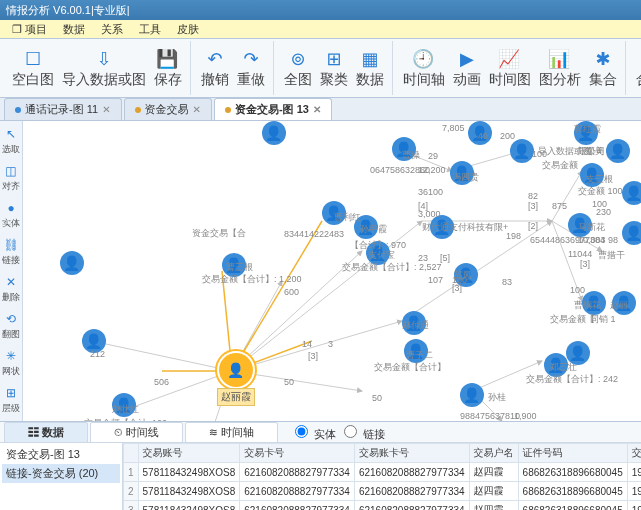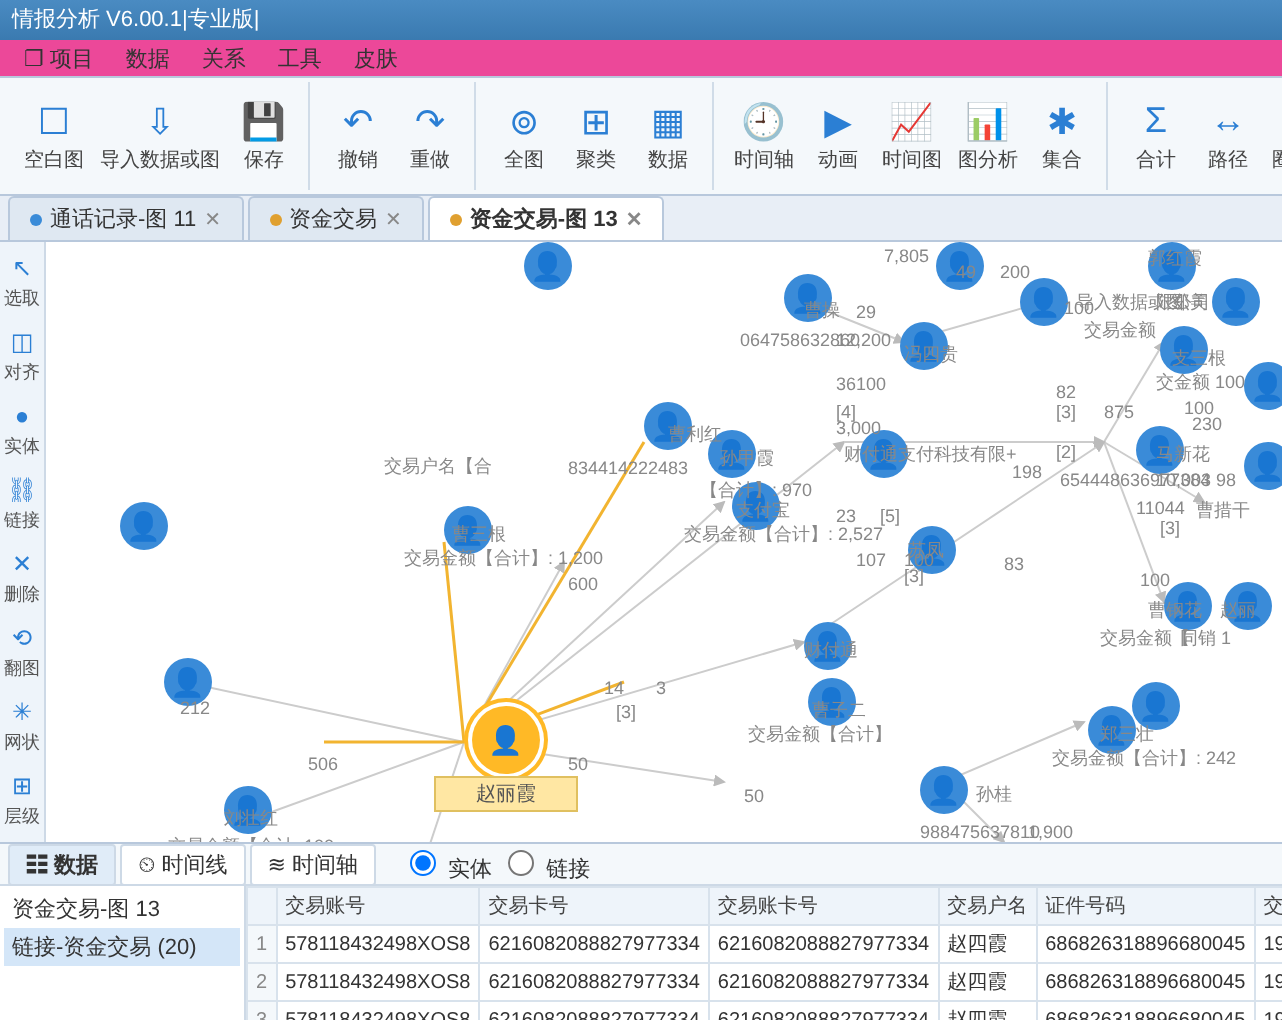--- a/index.html
+++ b/index.html
@@ -1,43 +1,43 @@
 <!DOCTYPE html>
 <html><head>
 <meta charset="utf-8">
 <style>
 html,body{margin:0;padding:0;font-family:"Microsoft YaHei",Arial,sans-serif;font-size:11px;color:#333;background:#dce6f0;width:641px;height:510px;overflow:hidden}
 .titlebar{height:20px;background:linear-gradient(#4a8bc2,#3a7ab0);color:#fff;font-size:11px;line-height:20px;padding-left:6px;display:flex}
-.menubar{height:18px;background:#ec4899;border-bottom:1px solid #b8c8dc;padding-left:4px}
+.menubar{height:18px;background:#fef9c3;border-bottom:1px solid #b8c8dc;padding-left:4px}
 .menubar span{display:inline-block;padding:2px 8px;cursor:pointer}
 .toolbar{height:54px;background:#f4f8fb;border-bottom:1px solid #b8c8dc;display:flex;align-items:center;padding:2px 4px;gap:2px}
 .tool-group{display:flex;align-items:center;border-right:1px solid #d0dce8;padding:0 4px;height:100%}
 .tool-btn{display:flex;flex-direction:column;align-items:center;justify-content:center;padding:2px 4px;cursor:pointer;min-width:28px}
 .tool-btn .ico{width:22px;height:22px;display:flex;align-items:center;justify-content:center;color:#2b7fd4;font-size:18px}
-.tool-btn .lbl{font-size:10px;color:#444;margin-top:1px;white-space:nowrap}
+.tool-btn .lbl{font-size:14px;color:#444;margin-top:1px;white-space:nowrap}
 .tabstrip{height:22px;background:#e8eef6;border-bottom:1px solid #b8c8dc;display:flex;align-items:flex-end;padding-left:4px}
 .tab{padding:3px 10px;font-size:11px;background:#dfe8f2;border:1px solid #b8c8dc;border-bottom:none;margin-right:2px;border-radius:3px 3px 0 0;cursor:pointer;display:flex;align-items:center}
 .tab.active{background:#fff;font-weight:bold}
 .tab .x{margin-left:4px;color:#888;font-size:10px}
 .tab .dot{width:6px;height:6px;border-radius:50%;margin-right:4px}
 .workspace{position:relative;height:300px;background:#fff;overflow:hidden}
 .left-dock{position:absolute;left:0;top:0;width:22px;height:100%;background:#eef4fa;border-right:1px solid #cdd9e6;display:flex;flex-direction:column;align-items:center;padding-top:4px;gap:6px}
 .left-dock .dbtn{width:18px;height:18px;display:flex;align-items:center;justify-content:center;font-size:12px;color:#2b7fd4;cursor:pointer}
 .left-dock .dl{font-size:9px;color:#555;writing-mode:horizontal-tb;text-align:center}
 .canvas{position:absolute;left:22px;top:0;right:0;bottom:0}
 .node{position:absolute;display:flex;flex-direction:column;align-items:center;font-size:10px;color:#666;white-space:nowrap}
 .node .ico{width:24px;height:24px;border-radius:50%;background:#3a8bd8;display:flex;align-items:center;justify-content:center;color:#fff;font-size:14px}
 .node.big .ico{width:34px;height:34px;background:#ffb926;box-shadow:0 0 0 2px #fff,0 0 0 4px #ffb926}
 .node .nm{font-size:10px;color:#555;margin-top:1px}
-.node.big .nm{background:#ffe7a3;padding:1px 20px;border:1px solid #e0c060}
+.node.big .nm{background:#ffe7a3;padding:1px 3px;border:1px solid #e0c060}
 svg.links{position:absolute;left:0;top:0;width:100%;height:100%}
 .edge-lbl{position:absolute;font-size:9px;color:#888;white-space:nowrap}
 .bottom{height:94px;background:#f4f8fb;border-top:1px solid #b8c8dc;display:flex;flex-direction:column}
 .bottom-tabs{height:20px;display:flex;align-items:center;border-bottom:1px solid #cdd9e6;padding-left:4px;gap:2px}
-.btab{padding:2px 8px;font-size:11px;border:1px solid #cdd9e6;background:#fff;border-radius:2px;cursor:pointer}
+.btab{padding:2px 23px;font-size:11px;border:1px solid #cdd9e6;background:#fff;border-radius:2px;cursor:pointer}
 .btab.active{background:#e0ecf8;font-weight:bold}
 .ent-radio{font-size:11px;margin-left:10px}
 .bottom-body{flex:1;display:flex;overflow:hidden}
 .tree{width:118px;border-right:1px solid #cdd9e6;background:#fff;font-size:11px;padding:2px}
 .tree .titem{padding:2px 4px;cursor:pointer}
 .tree .titem.sel{background:#d4e6f8}
 .grid{flex:1;overflow:auto;background:#fff}
 table{border-collapse:collapse;width:100%;font-size:10px}
 th,td{border:1px solid #d8e2ec;padding:2px 4px;white-space:nowrap;text-align:left}
 th{background:#eef4fa;font-weight:normal;color:#444}
@@ -304,21 +304,21 @@
         <div class="edge-lbl" style="left:396px;top:66px">36100</div>
         <div class="edge-lbl" style="left:396px;top:80px">[4]</div>
         <div class="edge-lbl" style="left:396px;top:88px">3,000</div>
         <div class="edge-lbl" style="left:506px;top:70px">82</div>
         <div class="edge-lbl" style="left:506px;top:80px">[3]</div>
         <div class="edge-lbl" style="left:530px;top:80px">875</div>
         <div class="edge-lbl" style="left:312px;top:90px">曹利红</div>
         <div class="edge-lbl" style="left:338px;top:102px">孙甲霞</div>
         <div class="edge-lbl" style="left:400px;top:100px">财付通支付科技有限+</div>
         <div class="edge-lbl" style="left:506px;top:100px">[2]</div>
-        <div class="edge-lbl" style="left:170px;top:106px">交易户名【合</div>
+        <div class="edge-lbl" style="left:170px;top:106px">资金交易【合</div>
         <div class="edge-lbl" style="left:262px;top:108px">834414222483</div>
         <div class="edge-lbl" style="left:328px;top:118px">【合计】: 970</div>
         <div class="edge-lbl" style="left:262px;top:166px">600</div>
         <div class="edge-lbl" style="left:204px;top:140px">曹三根</div>
         <div class="edge-lbl" style="left:180px;top:152px">交易金额【合计】: 1,200</div>
         <div class="edge-lbl" style="left:346px;top:128px">支付宝</div>
         <div class="edge-lbl" style="left:320px;top:140px">交易金额【合计】: 2,527</div>
         <div class="edge-lbl" style="left:396px;top:132px">23</div>
         <div class="edge-lbl" style="left:418px;top:132px">[5]</div>
         <div class="edge-lbl" style="left:432px;top:148px">苏凤</div>

